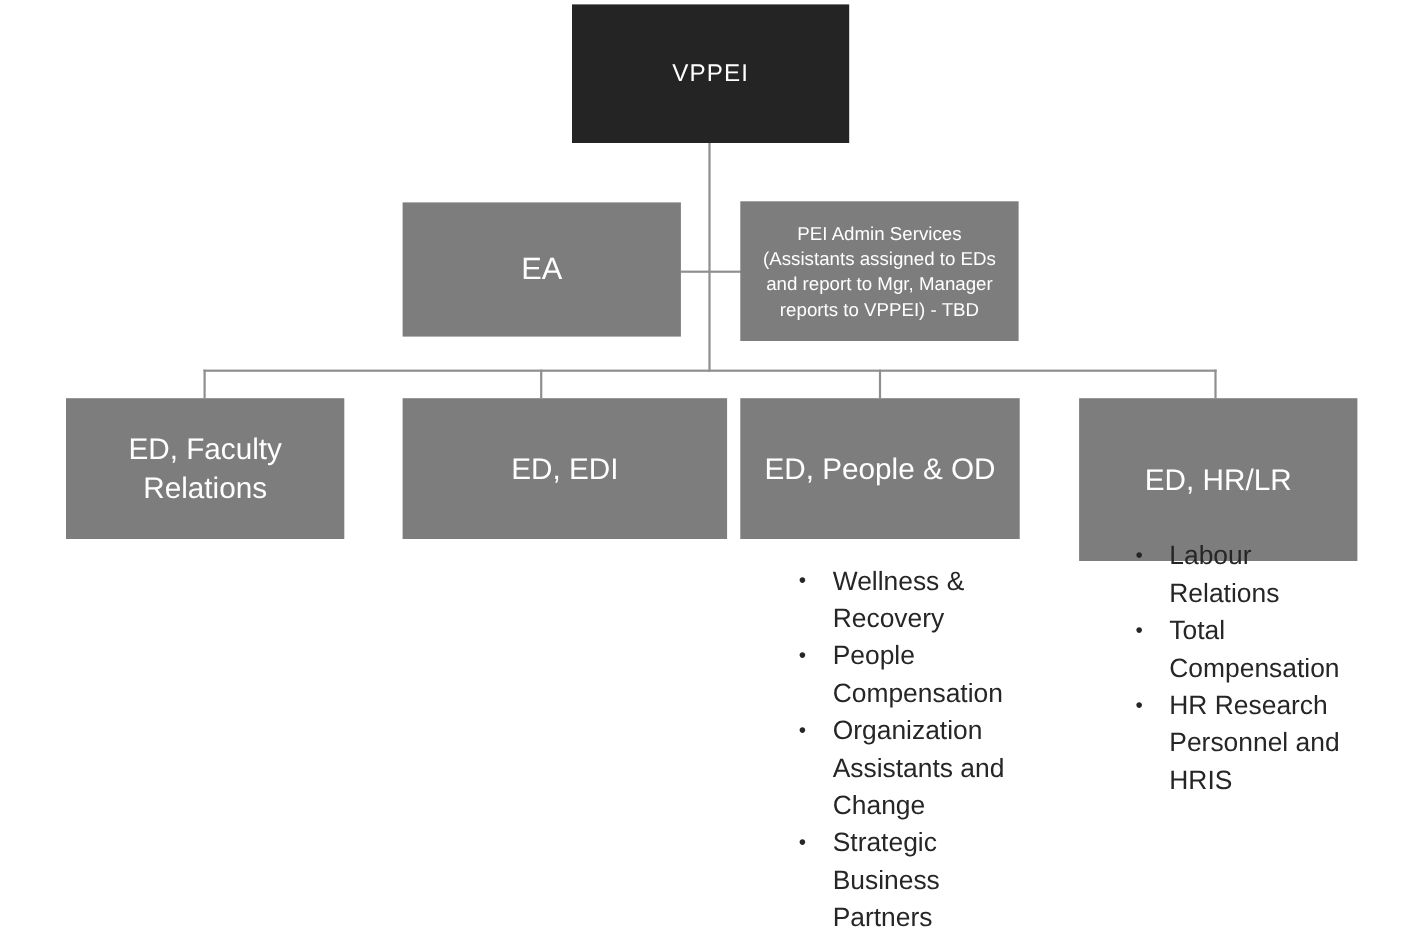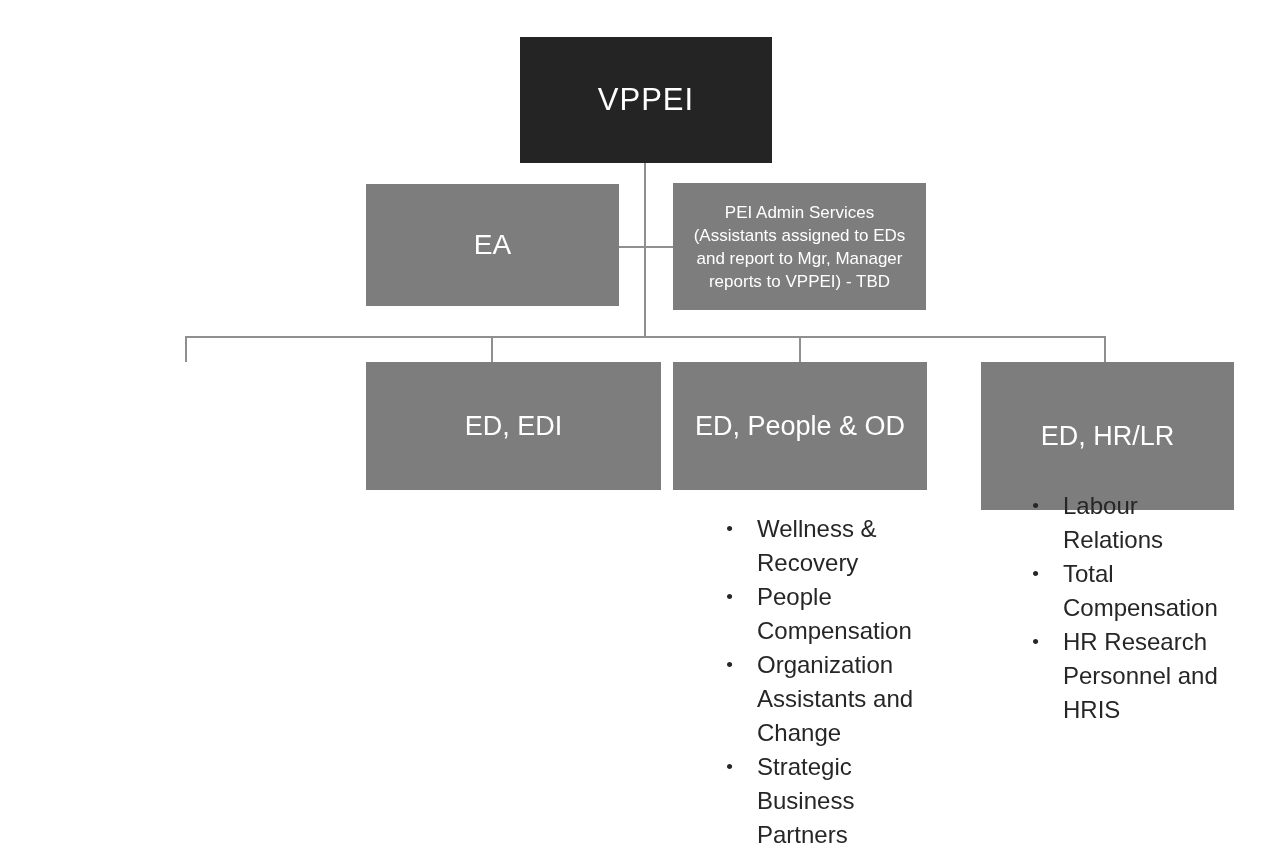--- a/index.html
+++ b/index.html
@@ -27,23 +27,22 @@
     justify-content:center;
     text-align:center;
     background:var(--node-fill);
     color:var(--node-text);
     font-size:27px;
     line-height:36px;
     padding:0 20px;
   }
   .node.root{
     background:var(--root-fill);
-    font-size:31px;
+    font-size:22px;
     letter-spacing:1px;
-    margin-top:33px;
   }
   .node.small-text{
     font-size:17px;
     line-height:23px;
     padding:0 8px;
     justify-content:center;
   }
   .node.ea{font-size:28px;}
   .conn{
     position:absolute;
@@ -108,20 +107,23 @@
     <span>VPPEI</span>
   </div>
 
   <div class="node ea" id="box-ea">
     <span>EA</span>
   </div>
   <div class="node small-text" id="box-pei">
     <span>PEI Admin Services (Assistants assigned to EDs and report to Mgr, Manager reports to VPPEI) - TBD</span>
   </div>
 
+  <div class="node" id="box-fac">
+    <span>ED, Faculty Relations</span>
+  </div>
   <div class="node" id="box-edi">
     <span>ED, EDI</span>
   </div>
   <div class="node" id="box-pod">
     <span>ED, People &amp; OD</span>
   </div>
   <div class="node" id="box-hrlr">
     <span>ED, HR/LR</span>
   </div>
 

